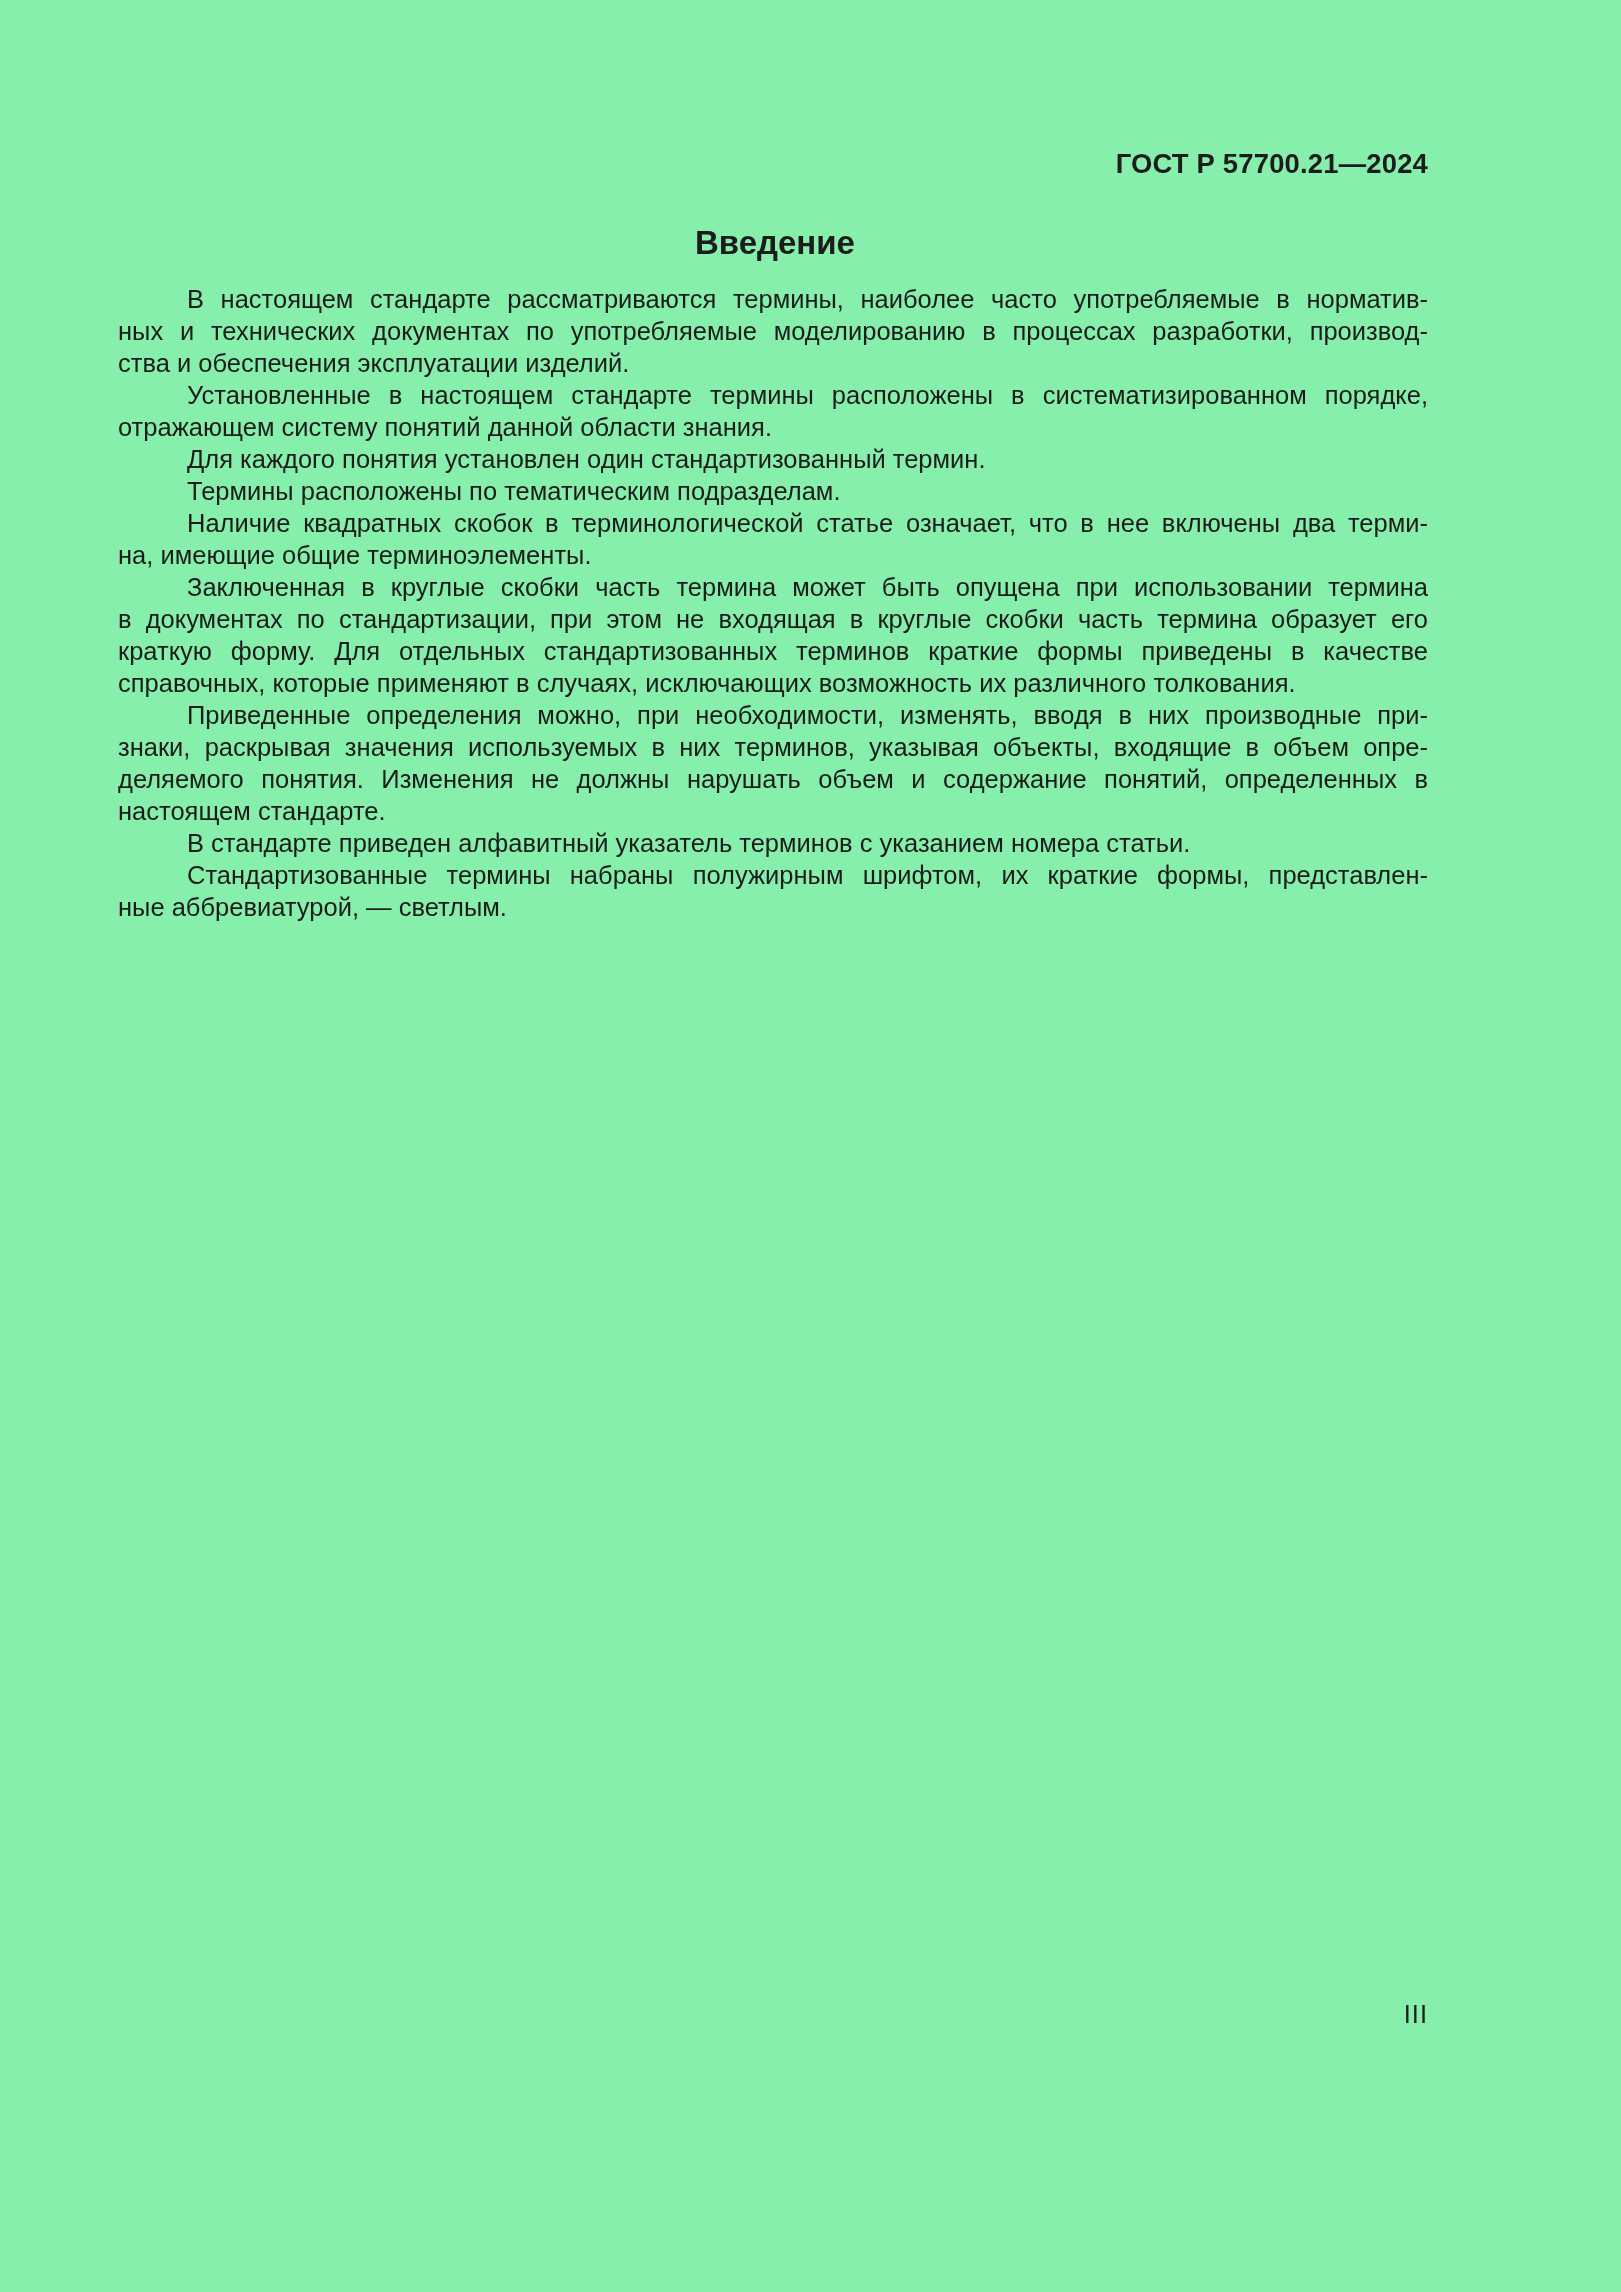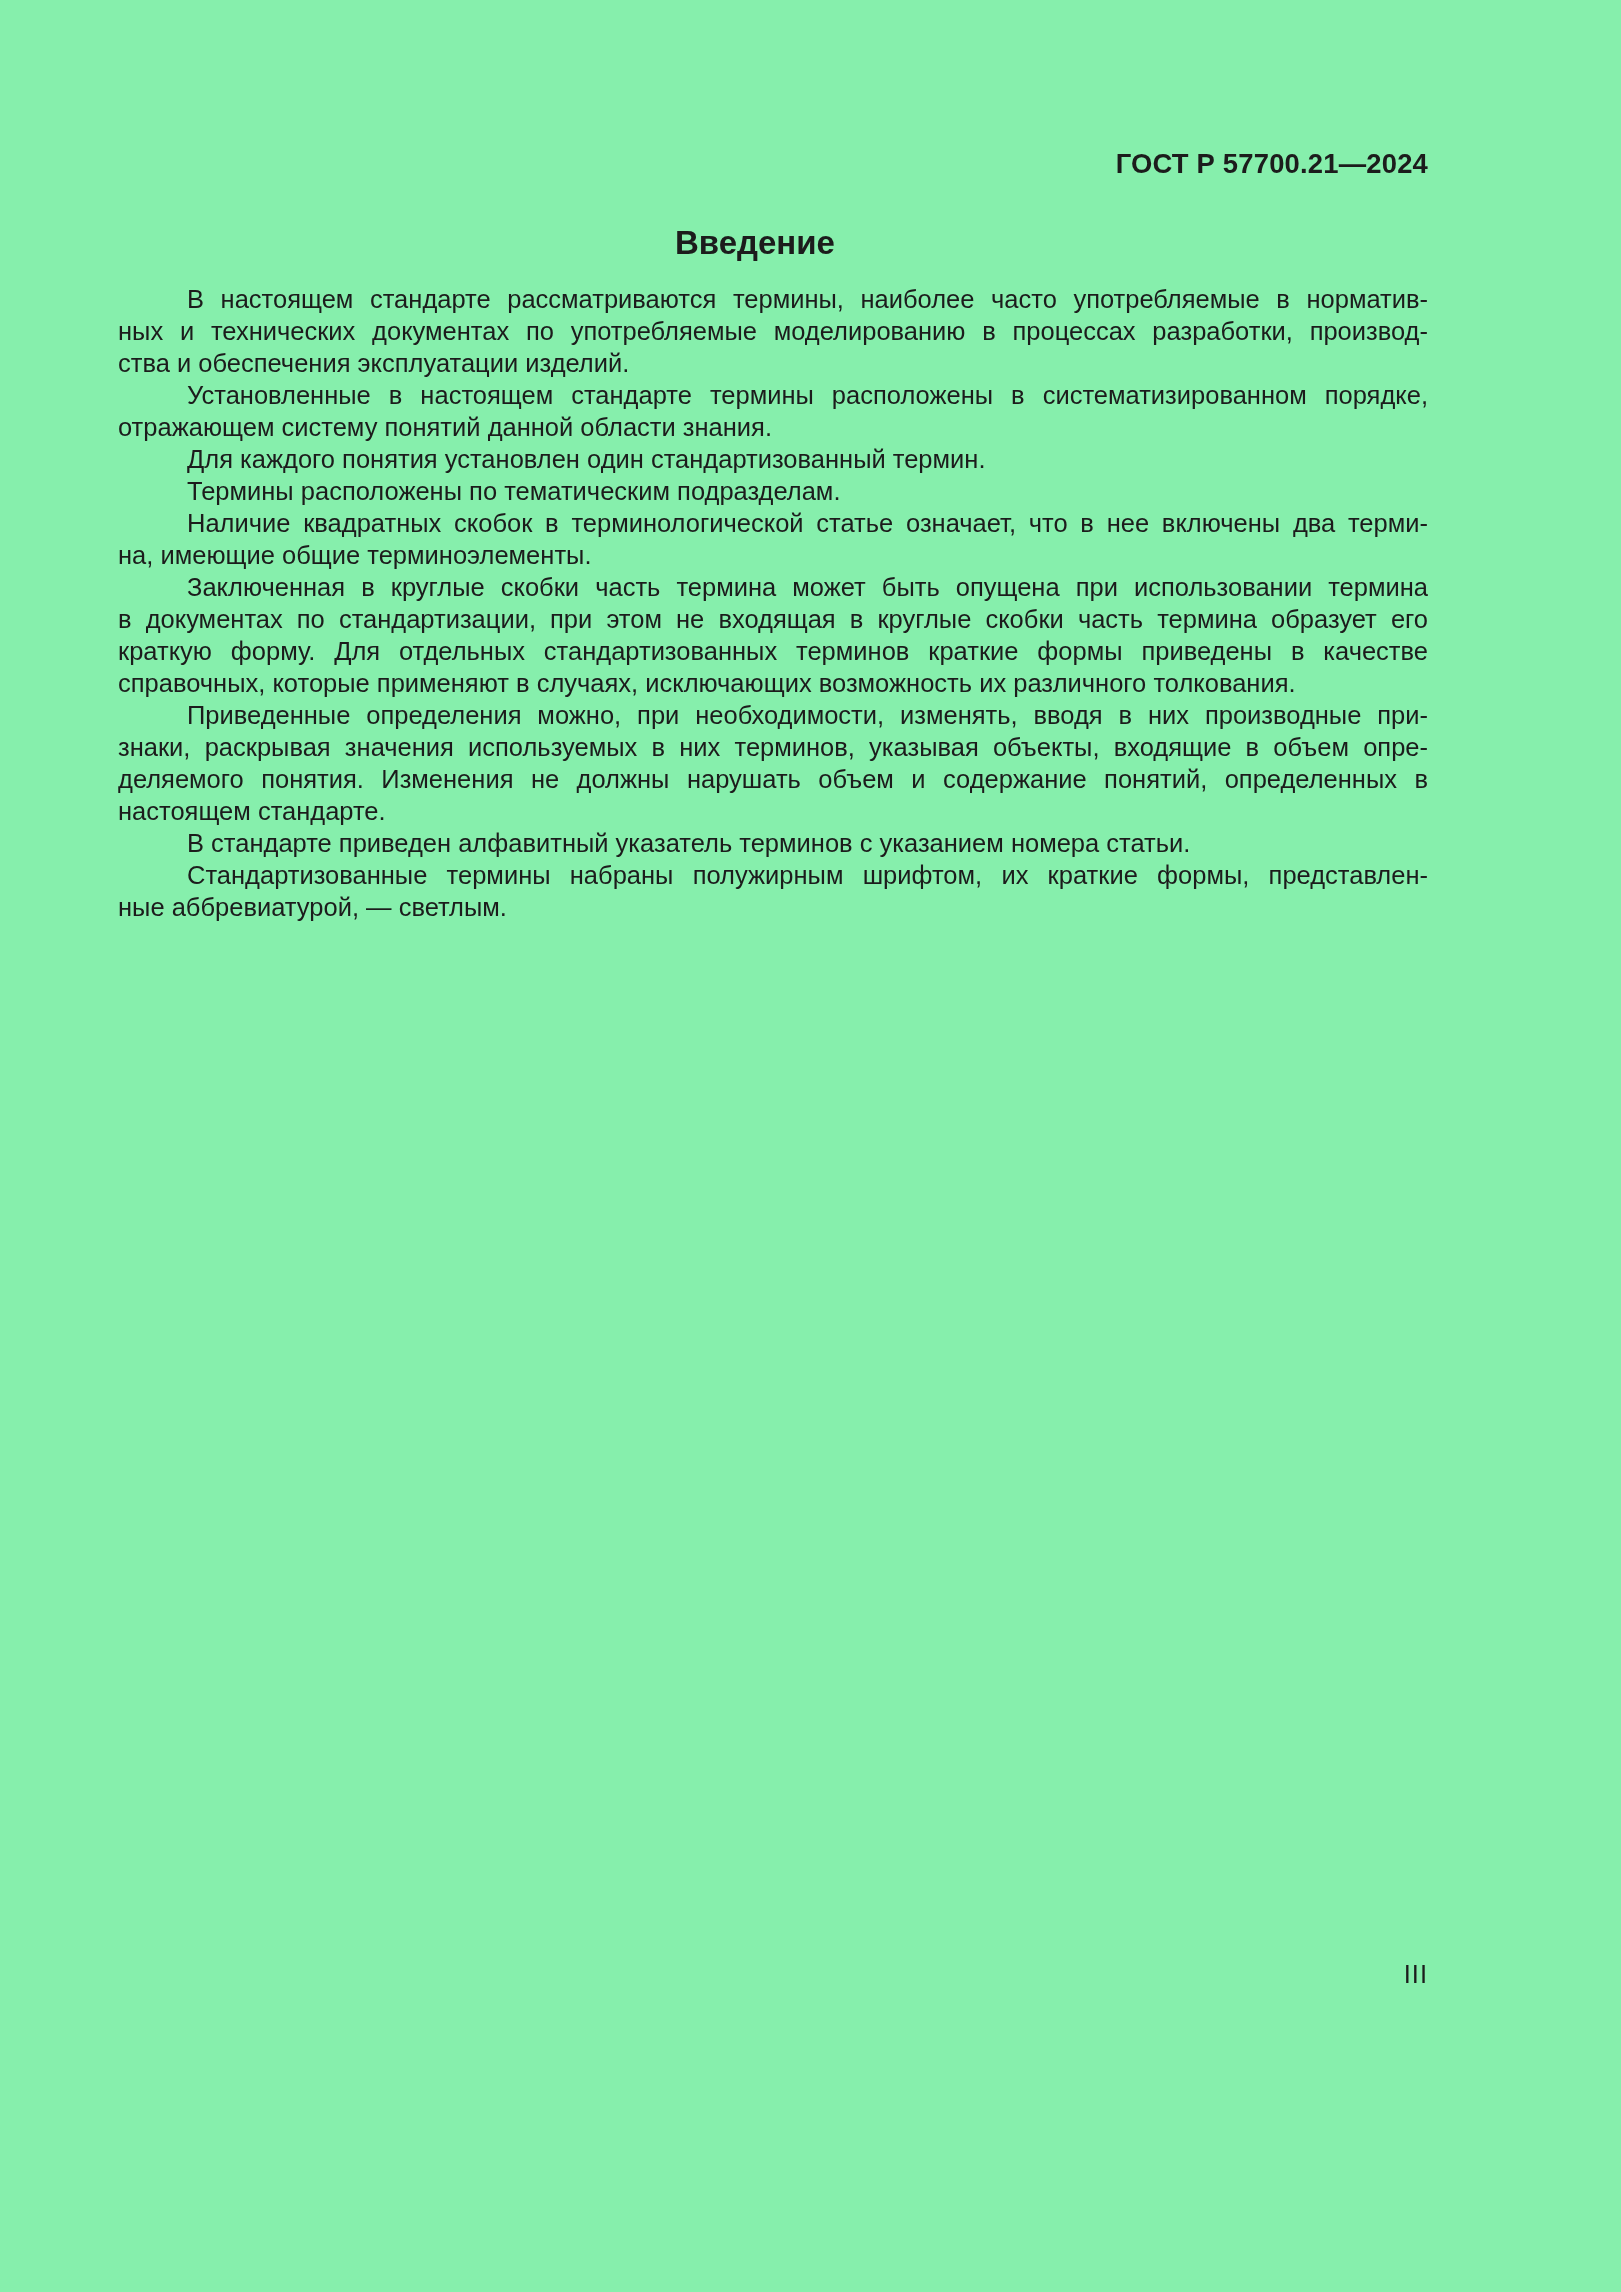--- a/index.html
+++ b/index.html
@@ -23,21 +23,21 @@
     width: 1310px;
     text-align: right;
     font-size: 27.4px;
     font-weight: bold;
     letter-spacing: 0.2px;
     white-space: nowrap;
   }
   .page-title {
     position: absolute;
     top: 224px;
-    left: 100px;
+    left: 120px;
     width: 1310px;
     margin: 0;
     text-align: center;
     font-size: 33px;
     font-weight: bold;
   }
   .body-text {
     position: absolute;
     top: 283px;
     left: 118px;
@@ -55,21 +55,21 @@
     white-space: normal;
   }
   .line.first {
     text-indent: 69px;
   }
   .line.last {
     text-align-last: left;
   }
   .page-number {
     position: absolute;
-    top: 1960px;
+    top: 2000px;
     left: 118px;
     width: 1310px;
     text-align: right;
     font-size: 25.5px;
     letter-spacing: 1px;
   }
 </style>
 </head>
 <body>
 

